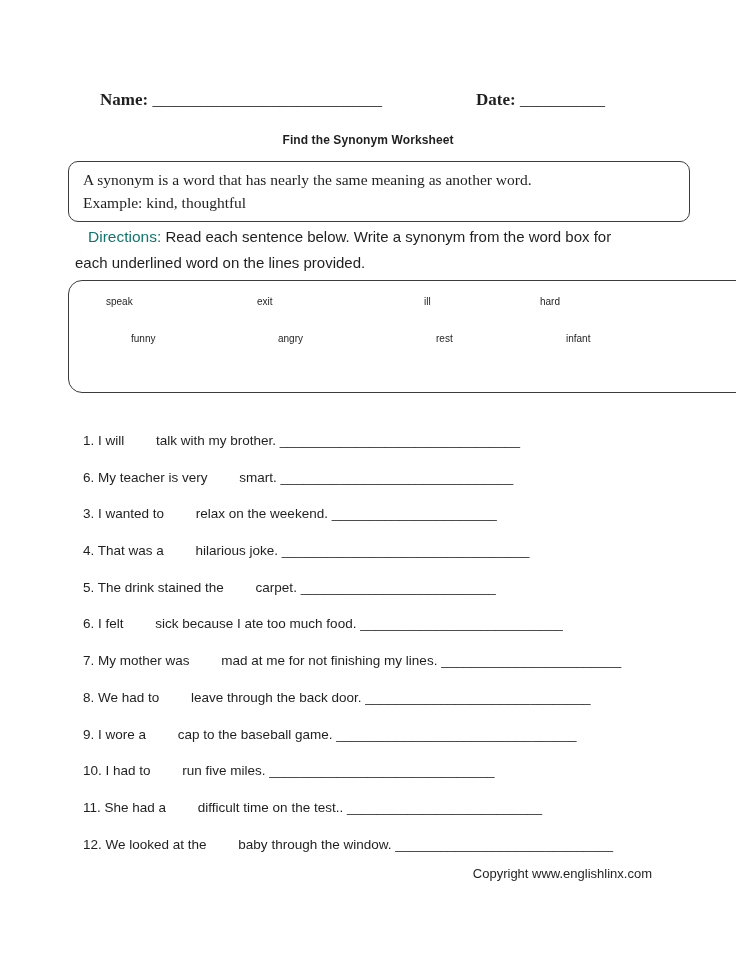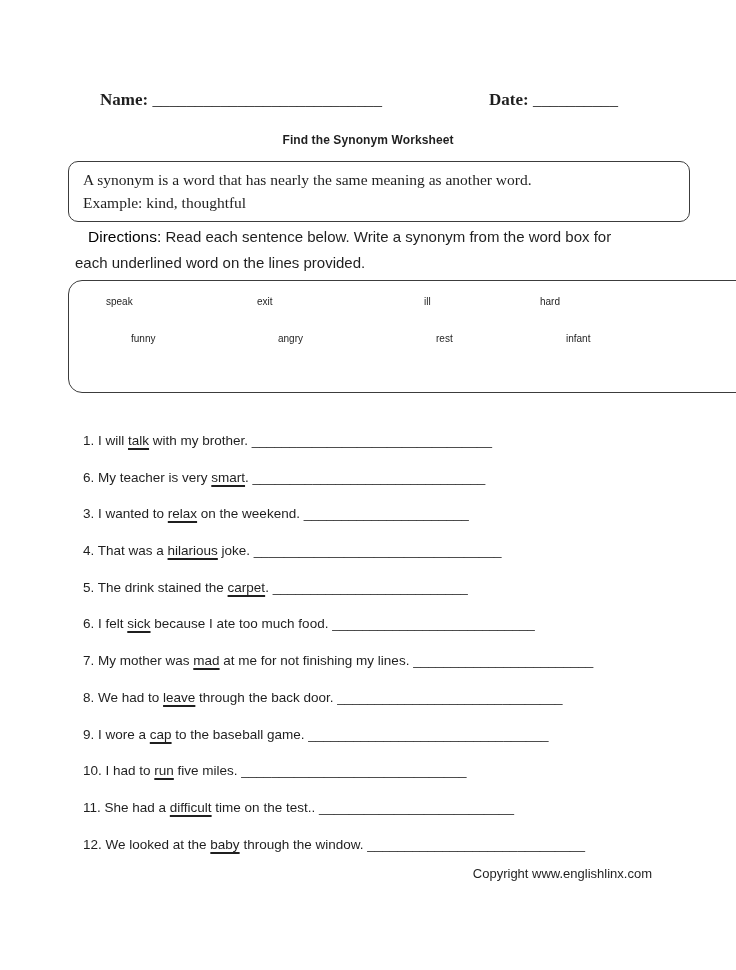--- a/index.html
+++ b/index.html
@@ -13,21 +13,21 @@
     overflow:hidden;
   }
 
   
   .name-date {
     position:absolute; top:90px; left:0; width:100%;
     font-family:"Liberation Serif", serif;
     font-size:17px;
   }
   .name-group { position:absolute; left:100px; top:0; white-space:nowrap; }
-  .date-group { position:absolute; left:489px; top:0; white-space:nowrap; }
+  .date-group { position:absolute; left:476px; top:0; white-space:nowrap; }
   .nd-label { font-weight:bold; }
   .nd-blank { letter-spacing:0; }
 
   
   .title {
     position:absolute; top:133px; left:0; width:100%;
     text-align:center;
     font-size:12px; font-weight:bold;
     letter-spacing:0.1px;
   }
@@ -43,43 +43,43 @@
     white-space:nowrap;
   }
 
   
   .directions {
     position:absolute; left:75px; top:224px;
     font-size:15px; line-height:25.5px;
     white-space:nowrap;
   }
   .directions .line1 { padding-left:13px; }
-  .directions-label { color:#000000; font-size:15.5px; }
+  .directions-label { color:#0f766e; font-size:15.5px; }
 
   
   .word-box {
     position:absolute; left:68px; top:280px; width:716px; height:113px;
     box-sizing:border-box;
     border:1.5px solid #3c3c3c; border-radius:14px;
     padding-top:2px;
     font-size:10px;
   }
   .wb-row { position:relative; height:37px; line-height:37px; }
   .wb-cell { position:absolute; top:0; white-space:nowrap; }
 
   
   .sentences { position:absolute; left:83px; top:423px; width:640px; }
   .sentence {
     height:36.7px; line-height:36.7px;
     font-size:13.5px; white-space:nowrap;
   }
   .s-word {
-    text-decoration:underline;
     text-underline-offset:3px;
     text-decoration-thickness:1.5px;
+    margin-left:28px;
   }
   .s-blank { letter-spacing:0; }
 
   
   .copyright {
     position:absolute; top:866px; right:84px;
     font-size:13px;
   }
 </style>
 </head>

